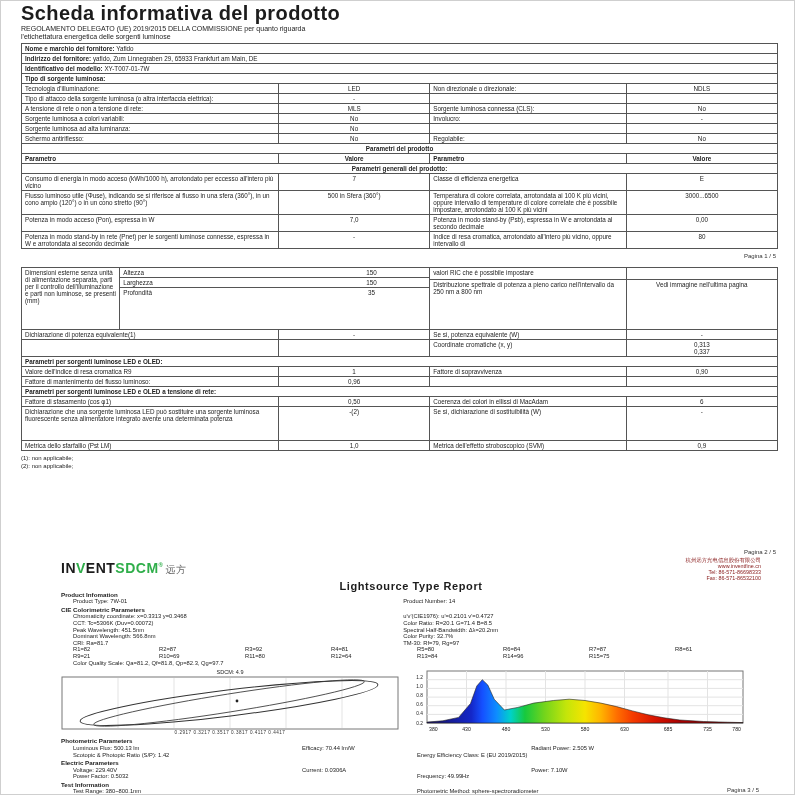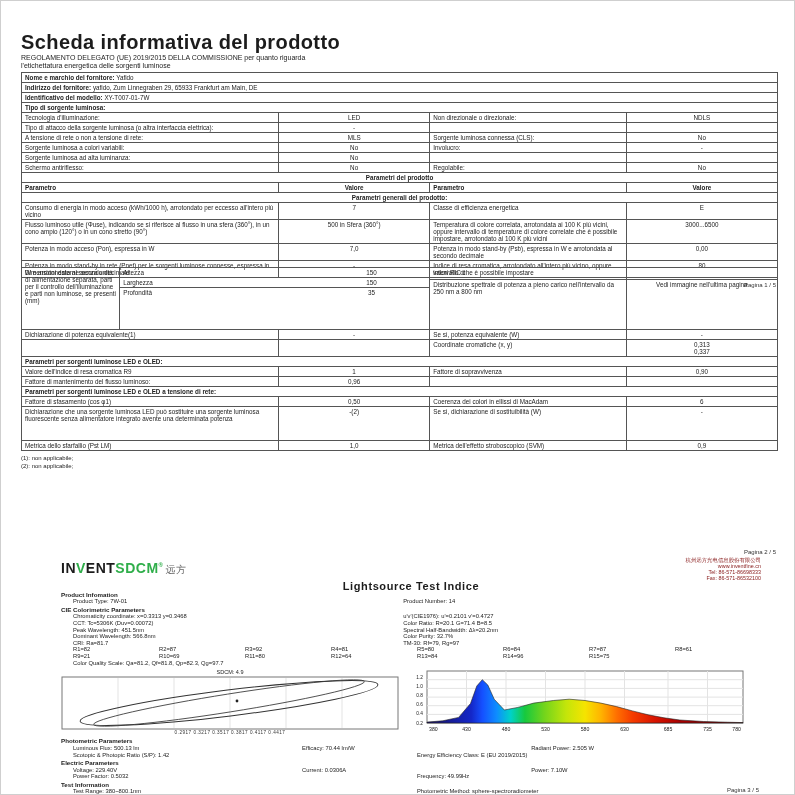--- a/index.html
+++ b/index.html
@@ -1,19 +1,19 @@
 <!DOCTYPE html>
 <html><head>
 <meta charset="utf-8">
 <style>
   html,body{margin:0;padding:0;}
   body{width:795px;height:795px;background:#ffffff;position:relative;overflow:hidden;
        font-family:"Liberation Sans",sans-serif;color:#1c1c1c;border:1px solid #cfcfcf;box-sizing:border-box;}
   .pg{position:absolute;}
-  #p1{left:20px;top:2px;width:757px;height:256px;margin-top:29px;}
+  #p1{left:20px;top:2px;width:757px;height:256px;}
   #p2{left:20px;top:266px;width:757px;height:288px;}
   #p3{left:60px;top:556px;width:700px;height:237px;}
   h1{margin:0;font-size:20px;font-weight:bold;letter-spacing:.4px;line-height:21px;}
   .reg{font-size:7px;line-height:8px;margin:1px 0 2px 0;}
   table.sheet{border-collapse:collapse;width:100%;table-layout:fixed;}
   table.sheet td{border:1px solid #555;font-size:6.3px;line-height:7px;padding:1px 3px;vertical-align:top;word-wrap:break-word;}
   td.val{text-align:center;}
   td.secc{text-align:center;font-weight:bold;}
   .bold{font-weight:bold;}
   .pfoot{position:absolute;right:2px;bottom:0;font-size:6px;color:#333;}
@@ -260,21 +260,21 @@
     <div class="logo">
       <span>IN</span><span class="lg-v">V</span><span>ENT</span><span class="lg-fine">SDCM</span><span class="lg-reg">®</span><span class="lg-cn">远方</span>
     </div>
     <div class="contact">
       <div>杭州远方光电信息股份有限公司</div>
       <div>www.inventfine.cn</div>
       <div>Tel: 86-571-86698333</div>
       <div>Fax: 86-571-86532100</div>
     </div>
   </div>
-  <div class="rtitle">Lightsource Test Indice</div>
+  <div class="rtitle">Lightsource Type Report</div>
 
   <div class="shead">Product Infomation</div>
   <div class="pair ind">
     <div>Product Type: 7W-01</div>
     <div>Product Number: 14</div>
   </div>
 
   <div class="shead">CIE Colorimetric Parameters</div>
   <div class="pair ind">
       <div>Chromaticity coordinate: x=0.3313 y=0.3468</div>

